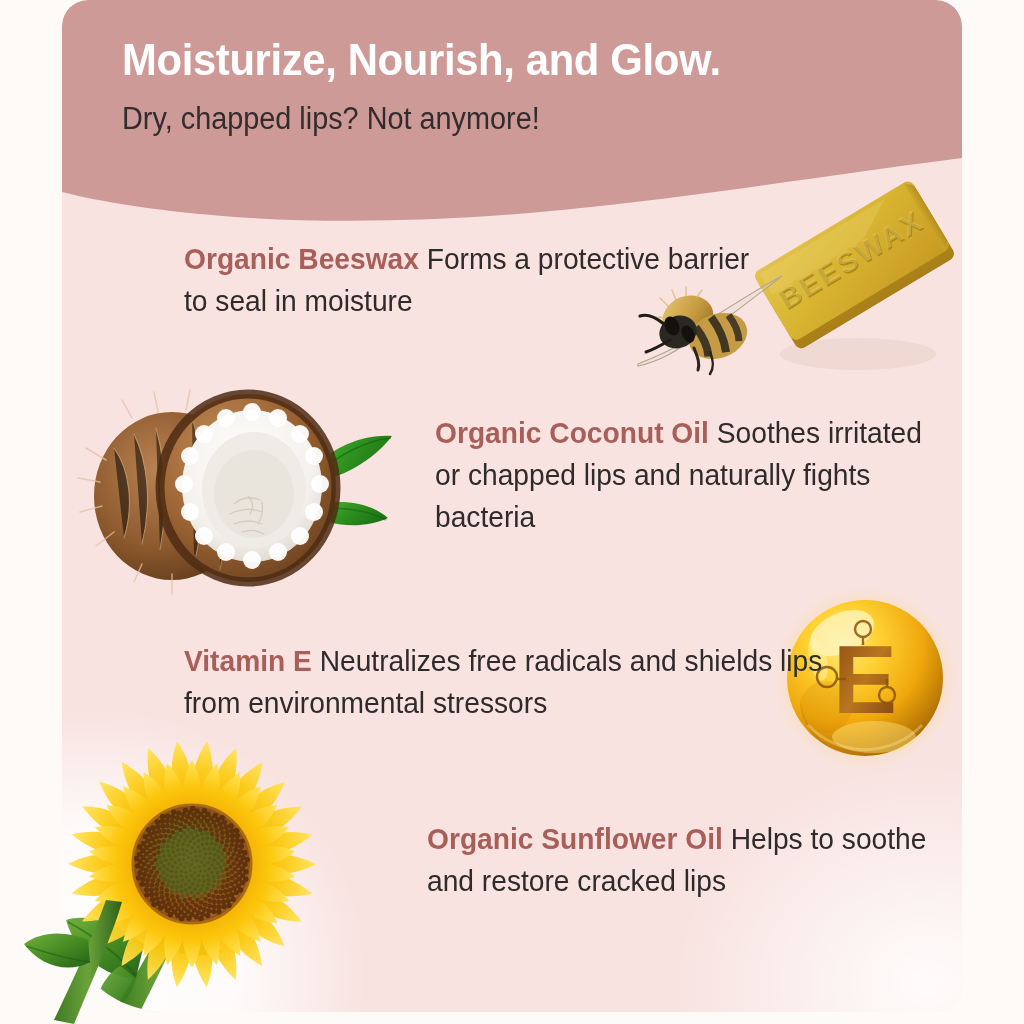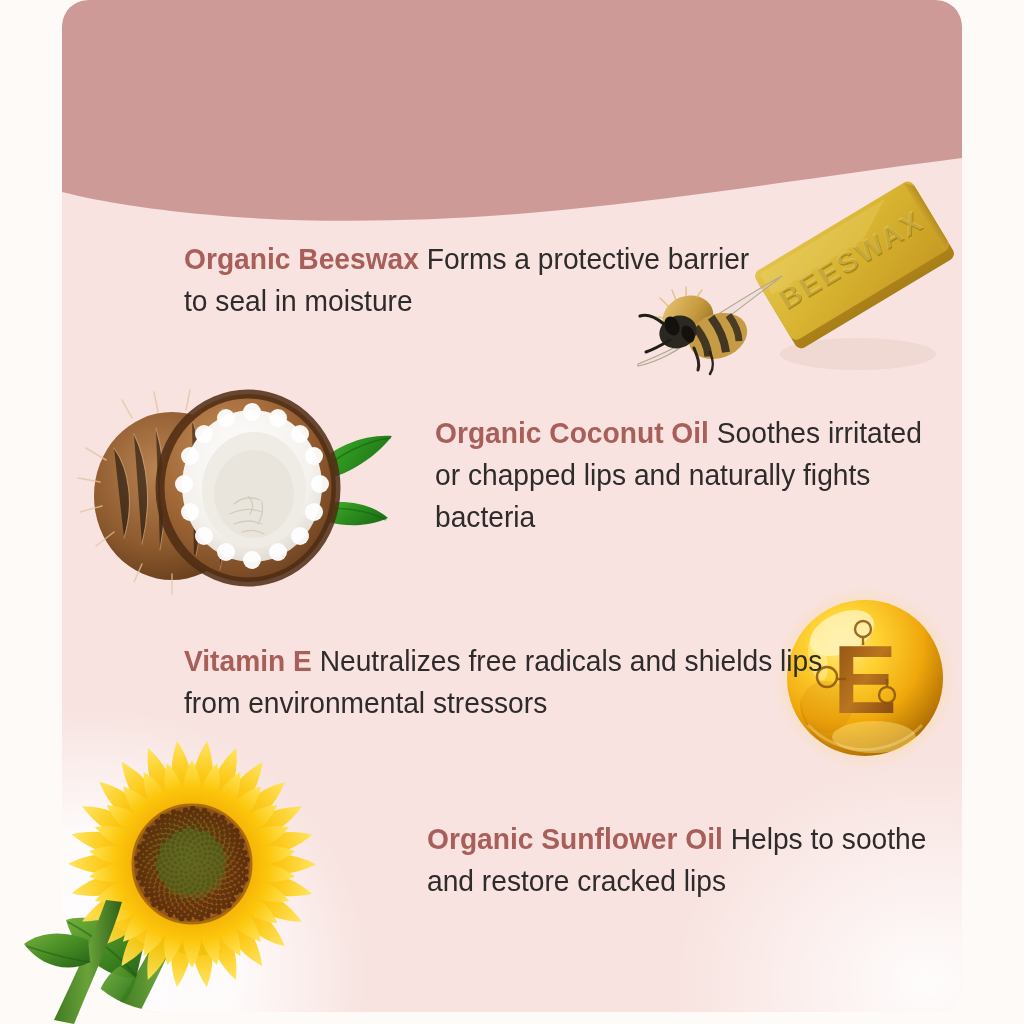--- a/index.html
+++ b/index.html
@@ -172,20 +172,24 @@
       </clipPath>
     </defs>
     <g clip-path="url(#cardTopClip)">
       <path d="M 0 0 L 900 0 L 900 158
                C 760 176, 640 196, 500 210
                C 380 222, 260 224, 160 216
                C 90 210, 40 202, 0 192 Z" fill="#ce9a98"></path>
     </g>
   </svg>
 
+  <div id="header-text-wrap">
+    <h1 id="header-title">Moisturize, Nourish, and Glow.</h1>
+    <p id="header-subtitle">Dry, chapped lips? Not anymore!</p>
+  </div>
 
   <div class="ingredient-text" id="ingredient-block-beeswax">
     <span class="ingredient-name">Organic Beeswax</span><span> Forms a protective barrier to seal in moisture</span>
   </div>
 
   <div id="beeswax-bar-wrap">
     <svg viewBox="0 0 210 215" width="210" height="215">
       <defs>
         <linearGradient id="waxTop" x1="0" y1="0" x2="1" y2="1">
           <stop offset="0%" stop-color="#e3c44d"></stop>

